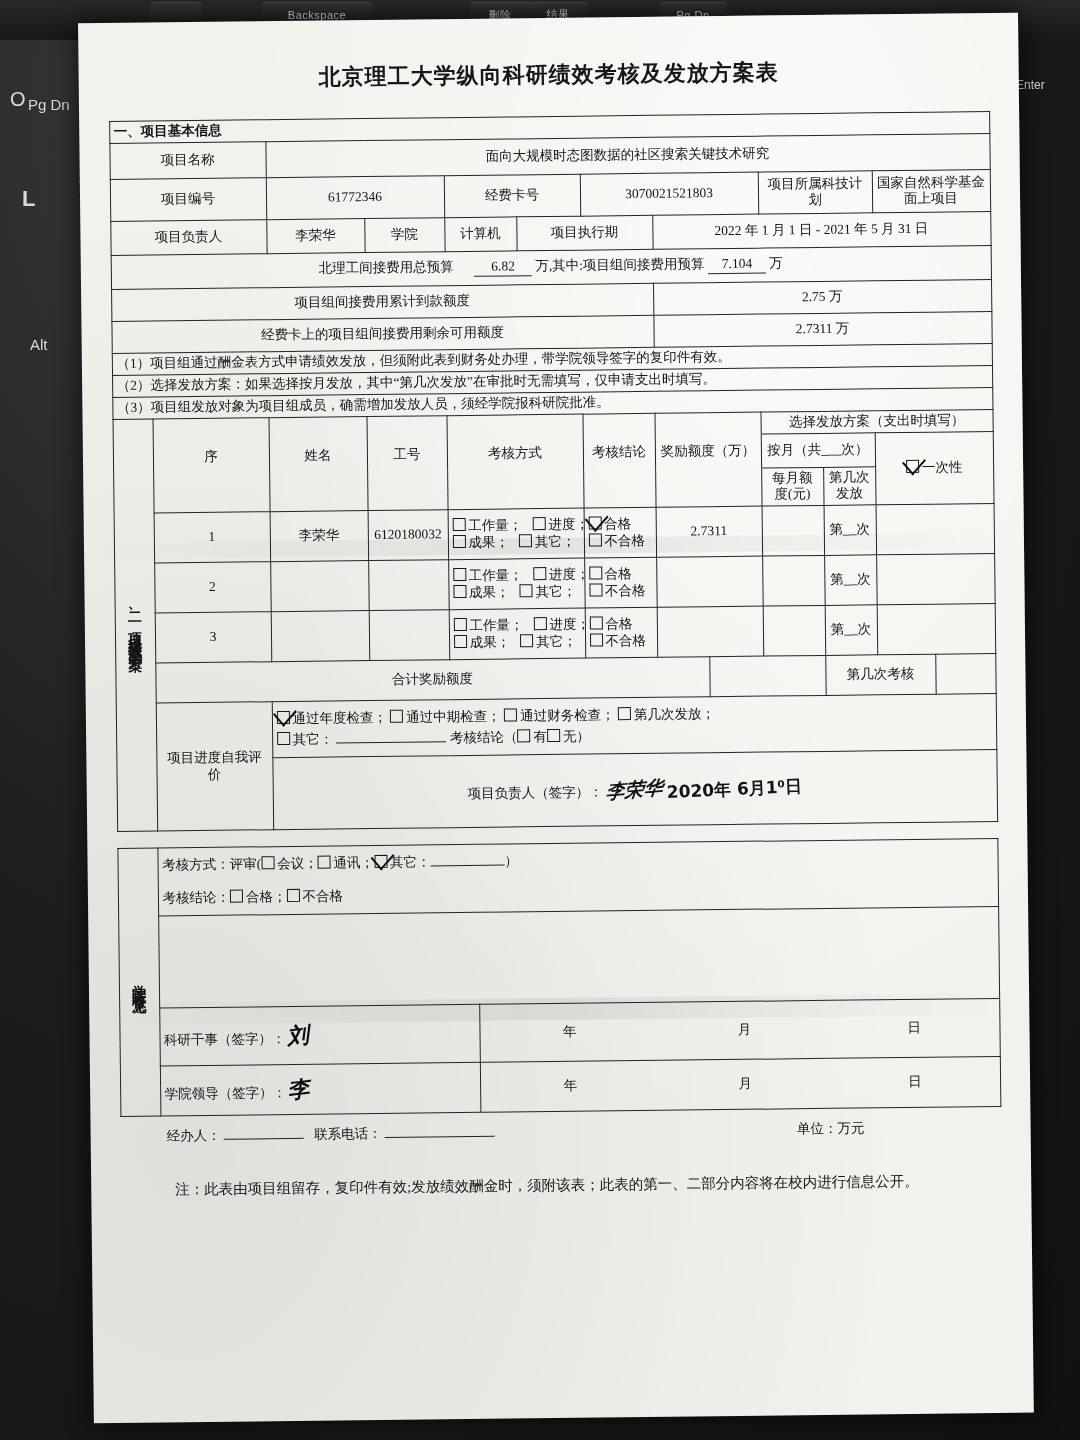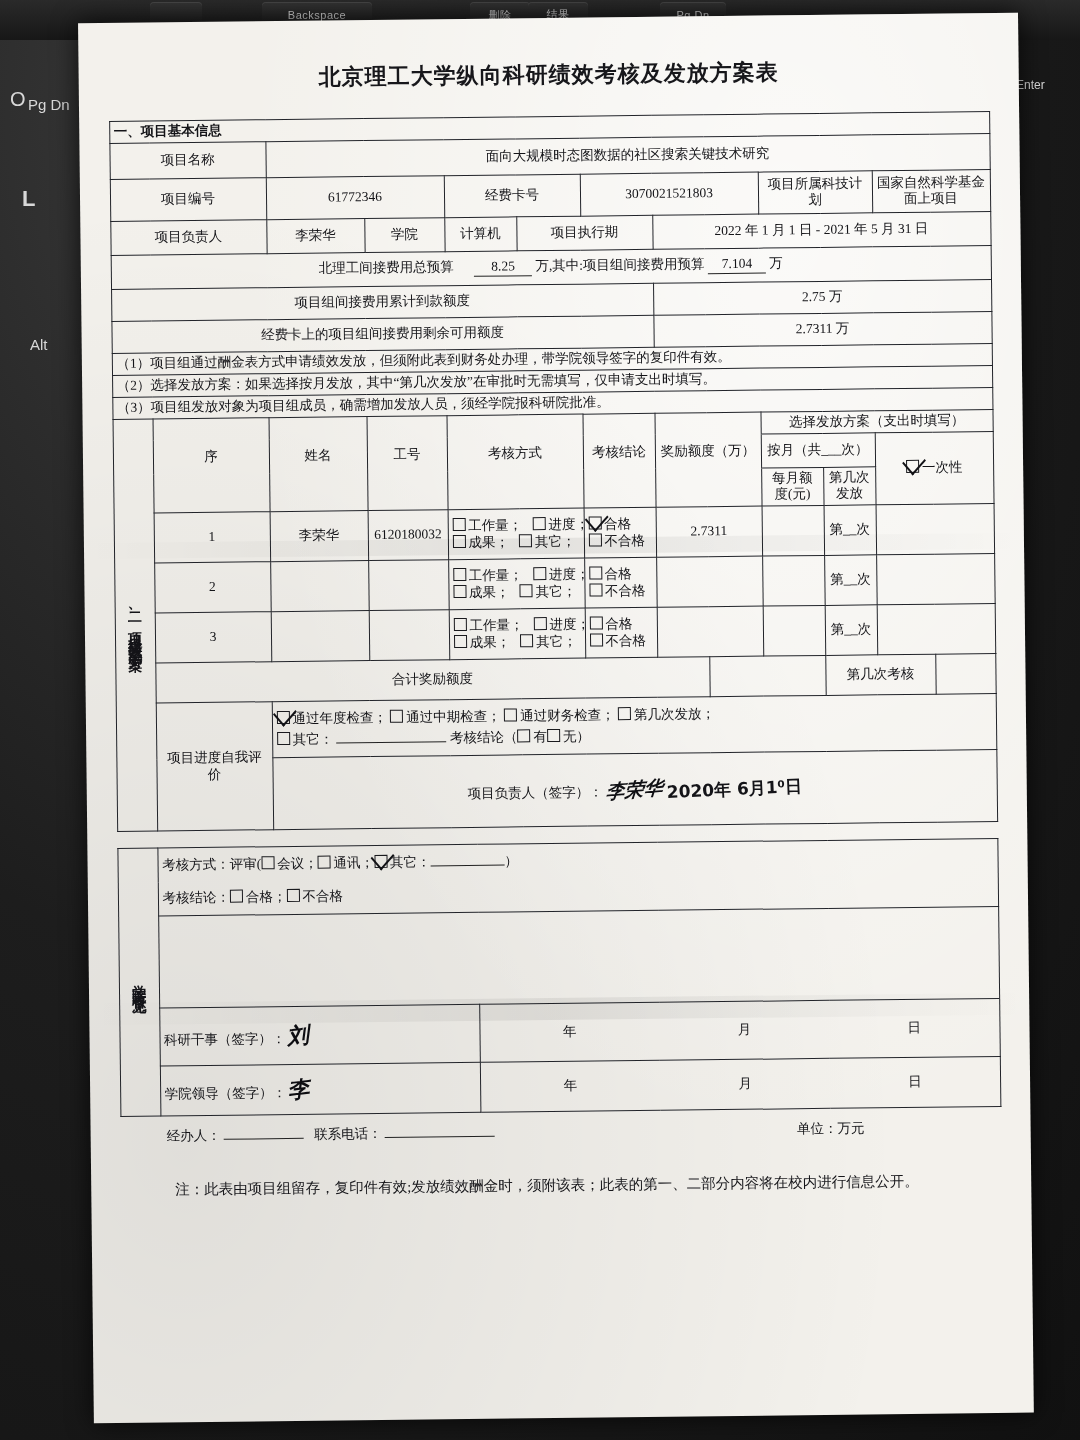--- a/index.html
+++ b/index.html
@@ -265,21 +265,21 @@
           <span>月</span>
           <span>31</span>
           <span>日</span>
         </td>
       </tr>
 
       <tr style="height:34px">
         <td class="c" colspan="13">
           <span>北理工间接费用总预算</span>
           &nbsp;&nbsp;&nbsp;&nbsp;
-          <span class="ul">8.25</span>
+          <span class="ul">6.82</span>
           <span>万,其中:项目组间接费用预算</span>
           <span class="ul">7.104</span>
           <span>万</span>
         </td>
       </tr>
 
       <tr style="height:32px">
         <td class="c" colspan="7">项目组间接费用累计到款额度</td>
         <td class="c" colspan="6">2.75 万</td>
       </tr>

